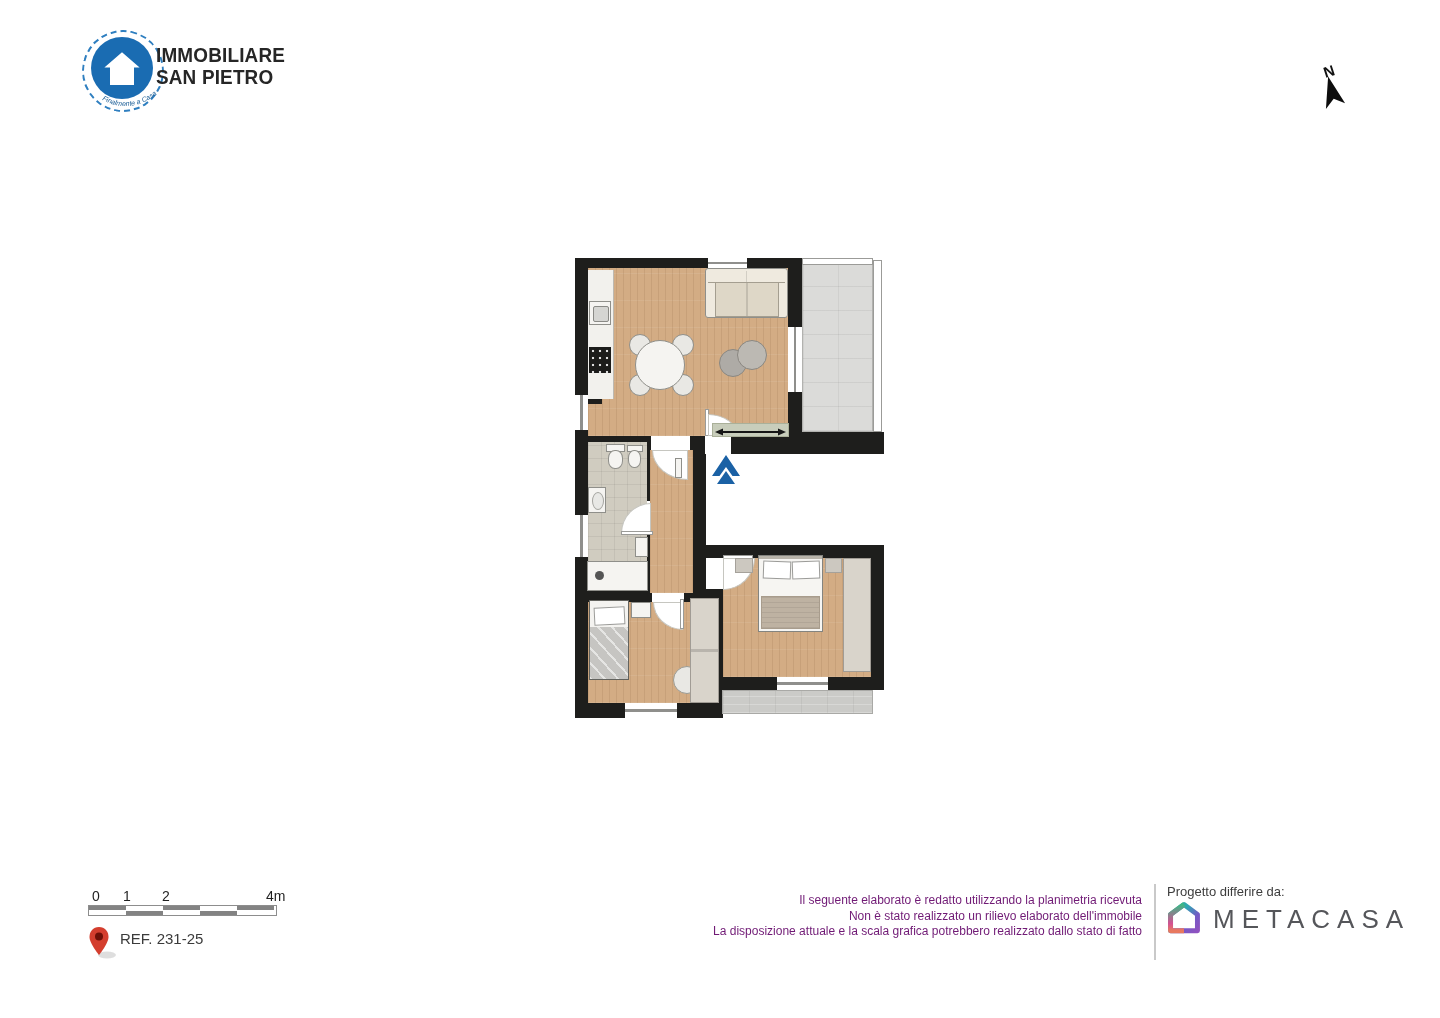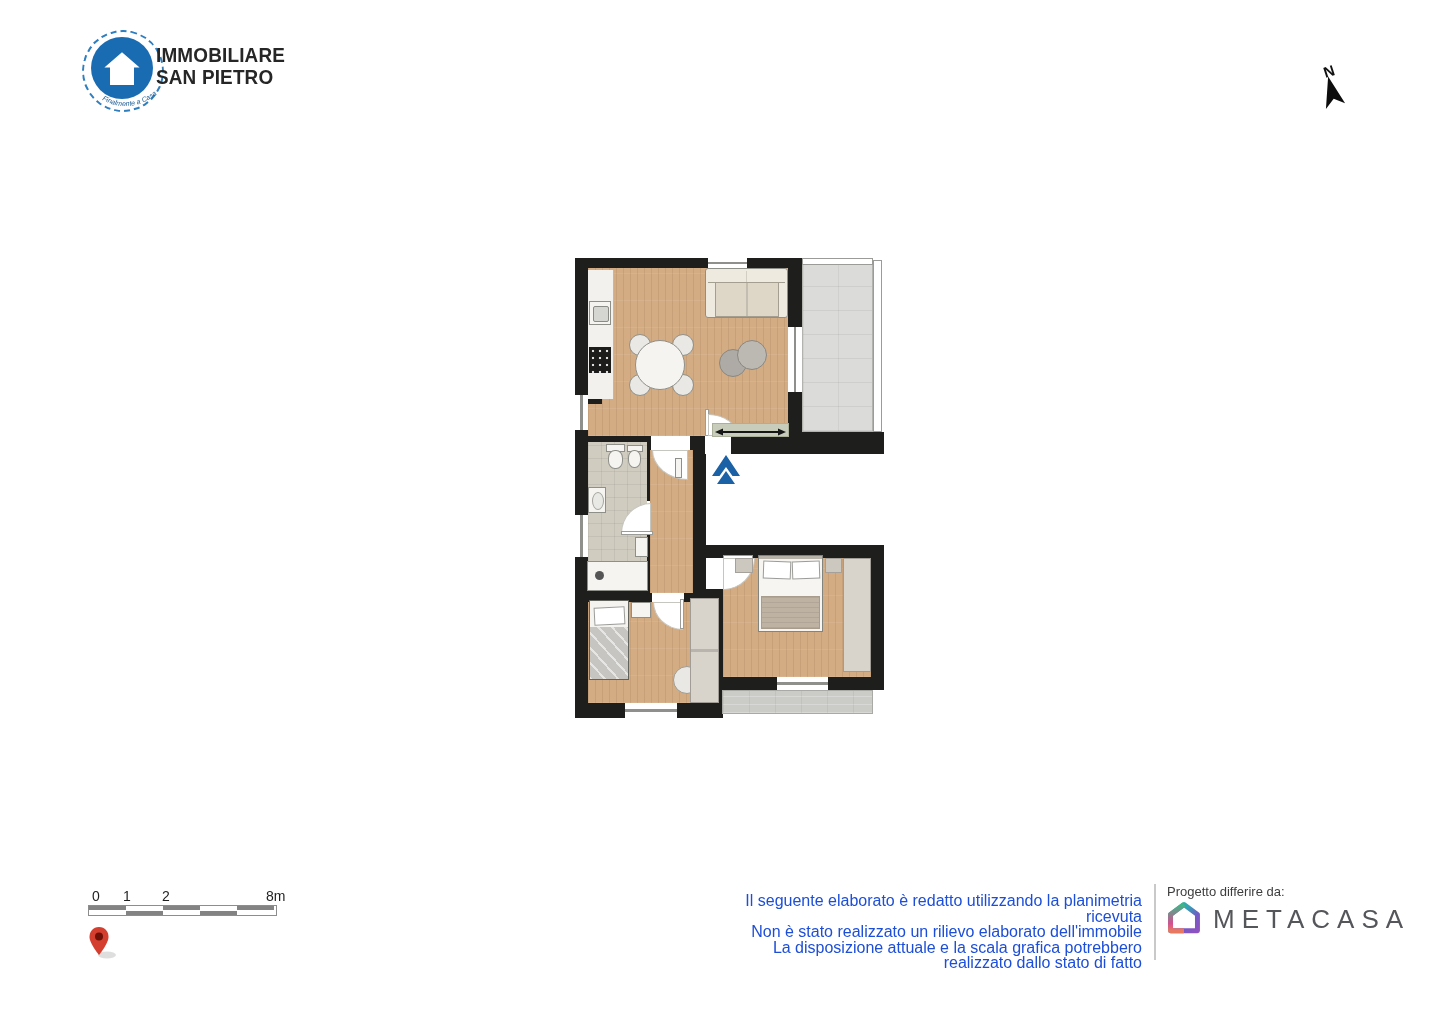--- a/index.html
+++ b/index.html
@@ -44,21 +44,21 @@
   .grayfurn{background:#ccc8c0;border:1px solid #a5a19a;box-sizing:border-box;}
   .wardrobe{background:#d9d4cb;border:1px solid #a19c95;box-sizing:border-box;
       background-image:linear-gradient(to bottom,transparent 49%,rgba(0,0,0,.15) 49% 51%,transparent 51%);}
   .circle{border-radius:50%;}
   
   .sb-label{font-size:14px;color:#1f1f1f;}
   .sbar{left:0;top:17px;width:187px;height:9px;border:1px solid #8d8d8d;background:#fff;}
   .sbseg{background:#838383;}
   .addr{font-size:15px;color:#3b3b3b;line-height:19.5px;}
   .print-title{font-weight:700;font-size:15.5px;color:#333;}
-  .print-line{font-size:16px;color:#1d4ed8;line-height:15.5px;}
+  .print-line{font-size:12px;color:#701a75;line-height:15.5px;}
   .divider{width:2px;background:#c9c9c9;}
   .credits-label{font-size:13px;color:#3d3d3d;}
   .metacasa-word{font-size:26px;letter-spacing:7px;color:#55565a;font-weight:400;}
 </style>
 </head>
 <body>
 
 <div class="abs logo-wrap">
   <div class="abs logo-dash"></div>
   <div class="abs logo-circle">
@@ -198,34 +198,35 @@
          background-image:repeating-linear-gradient(0deg,rgba(0,0,0,.07) 0 1px,transparent 1px 5px);"></div>
   </div>
   <div class="abs wardrobe" style="left:268px;top:300px;width:28px;height:114px;
        background-image:linear-gradient(to right,transparent 49%,rgba(0,0,0,.15) 49% 51%,transparent 51%);"></div>
 </div>
 
 <div class="abs" style="left:88px;top:888px;width:420px;height:90px;">
   <span class="abs sb-label" style="left:4px;top:0;">0</span>
   <span class="abs sb-label" style="left:35px;top:0;">1</span>
   <span class="abs sb-label" style="left:74px;top:0;">2</span>
-  <span class="abs sb-label" style="left:178px;top:0;">8m</span>
+  <span class="abs sb-label" style="left:178px;top:0;">4m</span>
   <div class="abs sbar">
     <div class="abs sbseg" style="left:0;top:0;width:37px;height:4px;"></div>
     <div class="abs sbseg" style="left:37px;top:5px;width:37px;height:4px;"></div>
     <div class="abs sbseg" style="left:74px;top:0;width:37px;height:4px;"></div>
     <div class="abs sbseg" style="left:111px;top:5px;width:37px;height:4px;"></div>
     <div class="abs sbseg" style="left:148px;top:0;width:37px;height:4px;"></div>
   </div>
   <svg class="abs" style="left:0;top:38px;" width="30" height="34" viewBox="0 0 30 34">
     <ellipse cx="19" cy="29" rx="9" ry="3.5" fill="rgba(0,0,0,.13)"></ellipse>
     <path d="M11 1 C5 1 1.5 5.5 1.5 11 C1.5 17.5 11 29 11 29 C11 29 20.5 17.5 20.5 11 C20.5 5.5 17 1 11 1 Z" fill="#d43e2e"></path>
     <circle cx="11" cy="10.5" r="4" fill="#6e1007"></circle>
   </svg>
   <div class="abs addr" style="left:32px;top:41px;">
+    <div>REF. 231-25</div>
   </div>
 </div>
 
 <div class="abs" style="left:700px;top:886px;width:442px;text-align:right;">
   <div style="height:7px;"></div>
   <div class="print-line">Il seguente elaborato è redatto utilizzando la planimetria ricevuta</div>
   <div class="print-line">Non è stato realizzato un rilievo elaborato dell'immobile</div>
   <div class="print-line">La disposizione attuale e la scala grafica potrebbero realizzato dallo stato di fatto</div>
 </div>
 <div class="abs divider" style="left:1154px;top:884px;height:76px;"></div>

